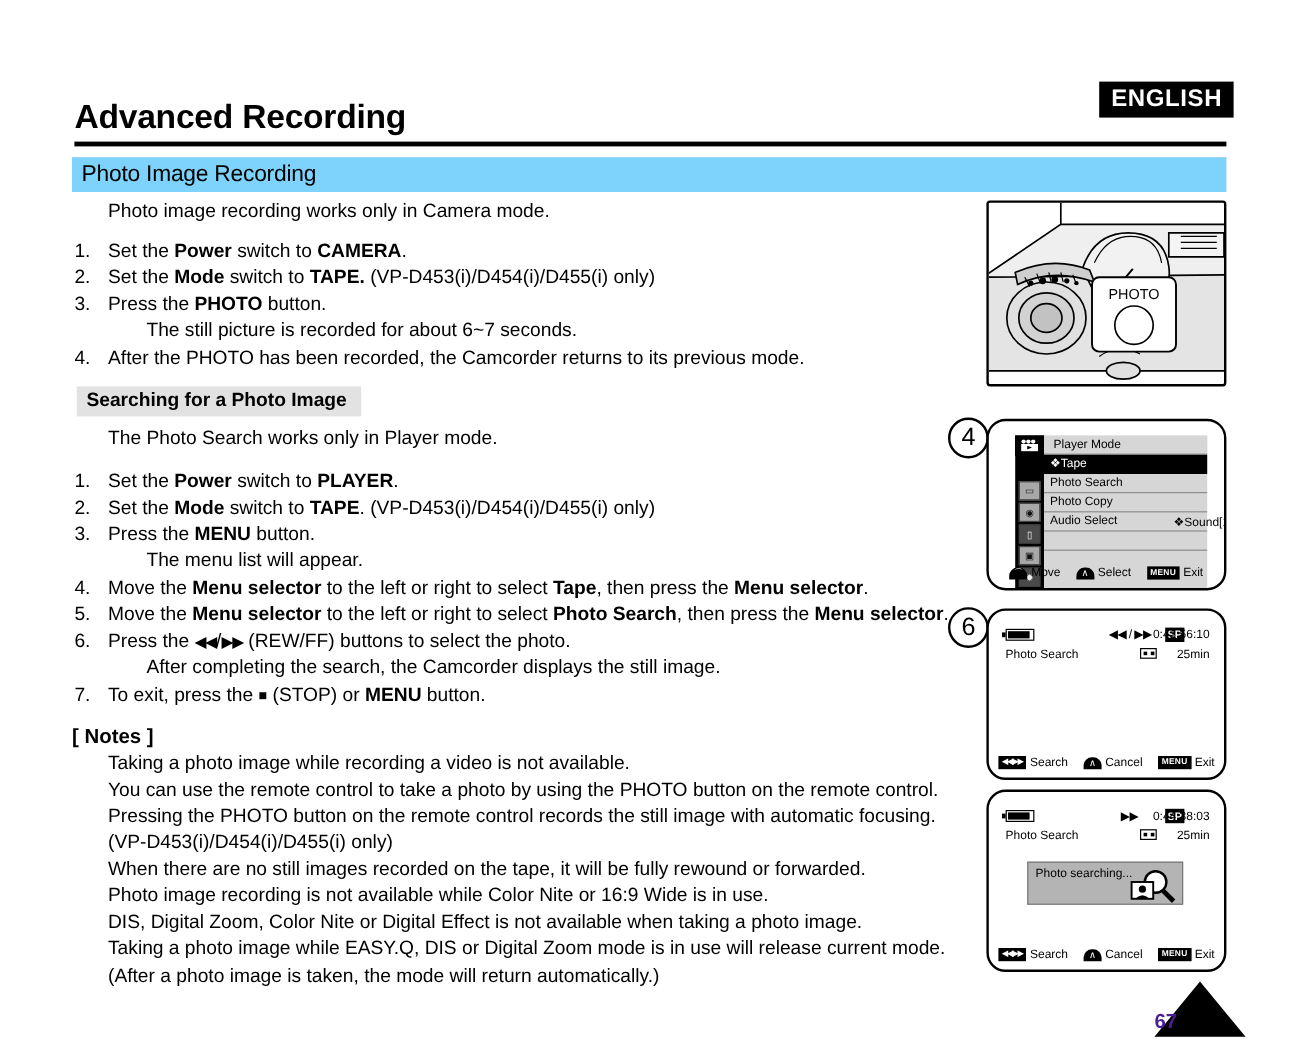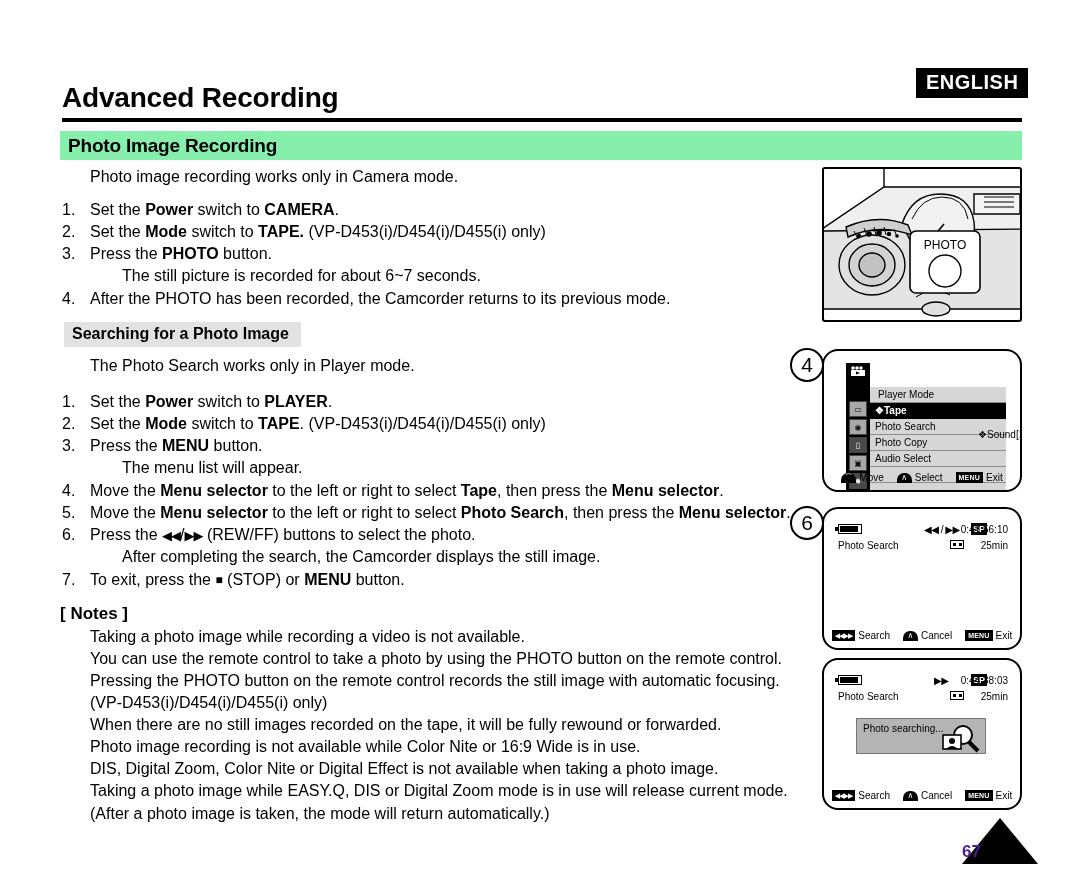--- a/index.html
+++ b/index.html
@@ -24,22 +24,22 @@
     position: absolute; left: 62px; top: 82px;
     font-size: 28px; font-weight: bold; letter-spacing: -.2px;
   }
   .rule-thick {
     position: absolute; left: 62px; top: 118px;
     width: 960px; height: 4px; background: #000;
   }
   .section-bar {
     position: absolute; left: 60px; top: 131px;
     width: 962px; height: 29px;
-    background: #86efac;
-    display: flex; align-items: center; font-weight: bold;
+    background: #7dd3fc;
+    display: flex; align-items: center;
   }
   .section-bar span {
     font-size: 19px; padding-left: 8px; letter-spacing: -.2px;
   }
 
   
   .col-left { position: absolute; left: 60px; top: 166px; width: 745px; }
   .lead { font-size: 16px; padding-left: 30px; margin-bottom: 11px; line-height: 1.35; }
 
   ol.steps { list-style: none; margin: 0; padding: 0; }
@@ -104,28 +104,28 @@
   .menu-wrap { position: absolute; left: 22px; top: 12px; width: 160px; }
   .menu-grid { display: flex; }
   .menu-icons { width: 24px; background: #000; }
   .menu-icons .mi {
     height: 16px; margin: 2px 3px;
     background: #a8a8a8; border: 1px solid #444;
     display: flex; align-items: center; justify-content: center;
     font-size: 8px; color: #111;
   }
   .menu-icons .mi.dark { background: #4a4a4a; color: #eee; }
-  .menu-rows { flex: 1; background: #d6d6d6; margin-top: 24px; }
+  .menu-rows { flex: 1; background: #d6d6d6; }
   .menu-rows .row {
     height: 16px; font-size: 10px; line-height: 16px;
     padding-left: 5px; border-bottom: 1px solid #8d8d8d;
     white-space: nowrap;
   }
   .menu-rows .row.title { background: #d6d6d6; padding-left: 8px; }
-  .menu-rows .row.sel { background: #000; color: #fff; border-bottom: none; font-weight: bold; }
+  .menu-rows .row.sel { background: #000; color: #fff; border-bottom: none; }
   .menu-rows .row.blank { border-bottom: 1px solid #8d8d8d; }
   .menu-rows .row.blank.nb { border-bottom: none; }
   .menu-head-icon {
     position: absolute; left: 0; top: 0;
     width: 24px; height: 17px; background: #000;
     border: 1px solid #000;
     display: flex; align-items: center; justify-content: center;
   }
   .sound-tag {
     position: absolute; left: 132px; top: 66px;

